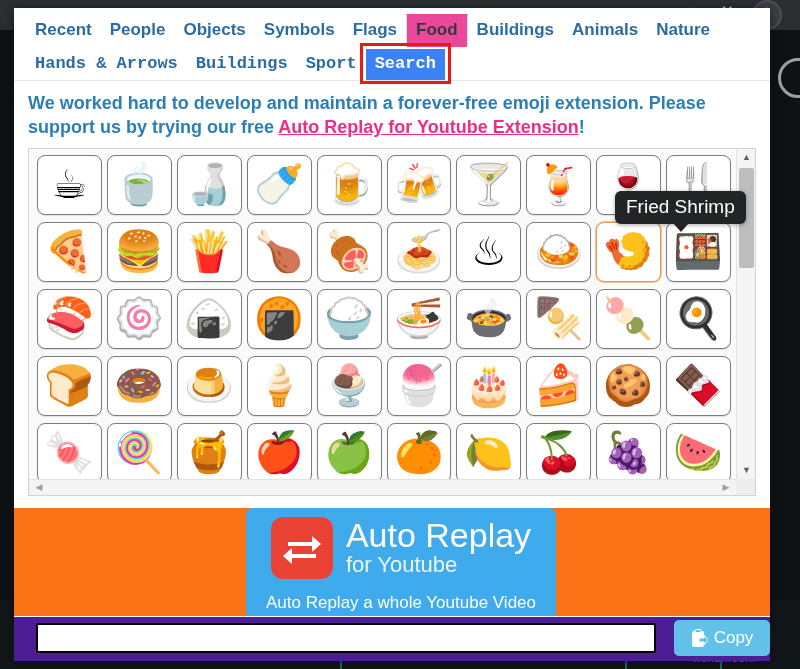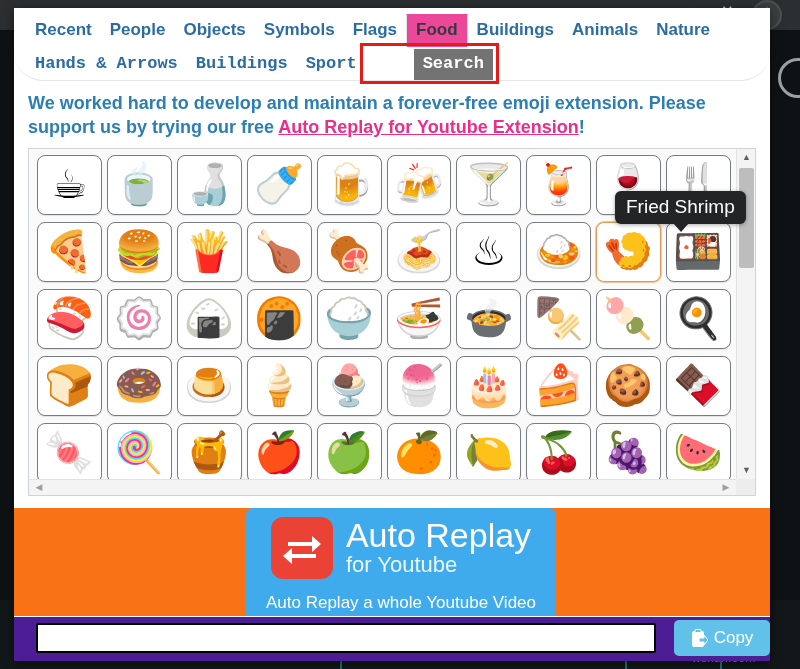--- a/index.html
+++ b/index.html
@@ -56,35 +56,34 @@
     box-shadow:0 2px 10px rgba(0,0,0,.5);
     box-sizing:border-box;
     overflow:hidden;
   }
 
   
   #tabbar{
     padding:6px 12px 0 12px;
     border-bottom:1px solid #e3e7ea;
     position:relative;
-    border-radius:29px;
   }
   .tab-row{display:flex;align-items:flex-end;flex-wrap:nowrap;}
   .tab{
     font-size:17px;font-weight:bold;color:#2b6ca3;
     padding:5px 9px 7px 9px;cursor:pointer;white-space:nowrap;
     position:relative;
   }
   .tab.active{
     color:#333a3f;background:#ec4899;
     border-left:1px solid #dfe3e6;border-right:1px solid #dfe3e6;
     border-top:1px solid transparent;
   }
   .tab.selected-search{
-    background:#737373;color:#ffffff;margin-left:48px;
+    background:#3b82f6;color:#ffffff;
   }
   .tab-row.second{margin-top:2px;font-family:Liberation Mono, monospace;}
   #search-tab-wrap{
     position:relative;display:inline-block;
   }
   #search-highlight-box{
     position:absolute;left:-6px;top:-6px;right:-6px;bottom:-4px;
     border:3px solid #e41b17;pointer-events:none;
   }
 

